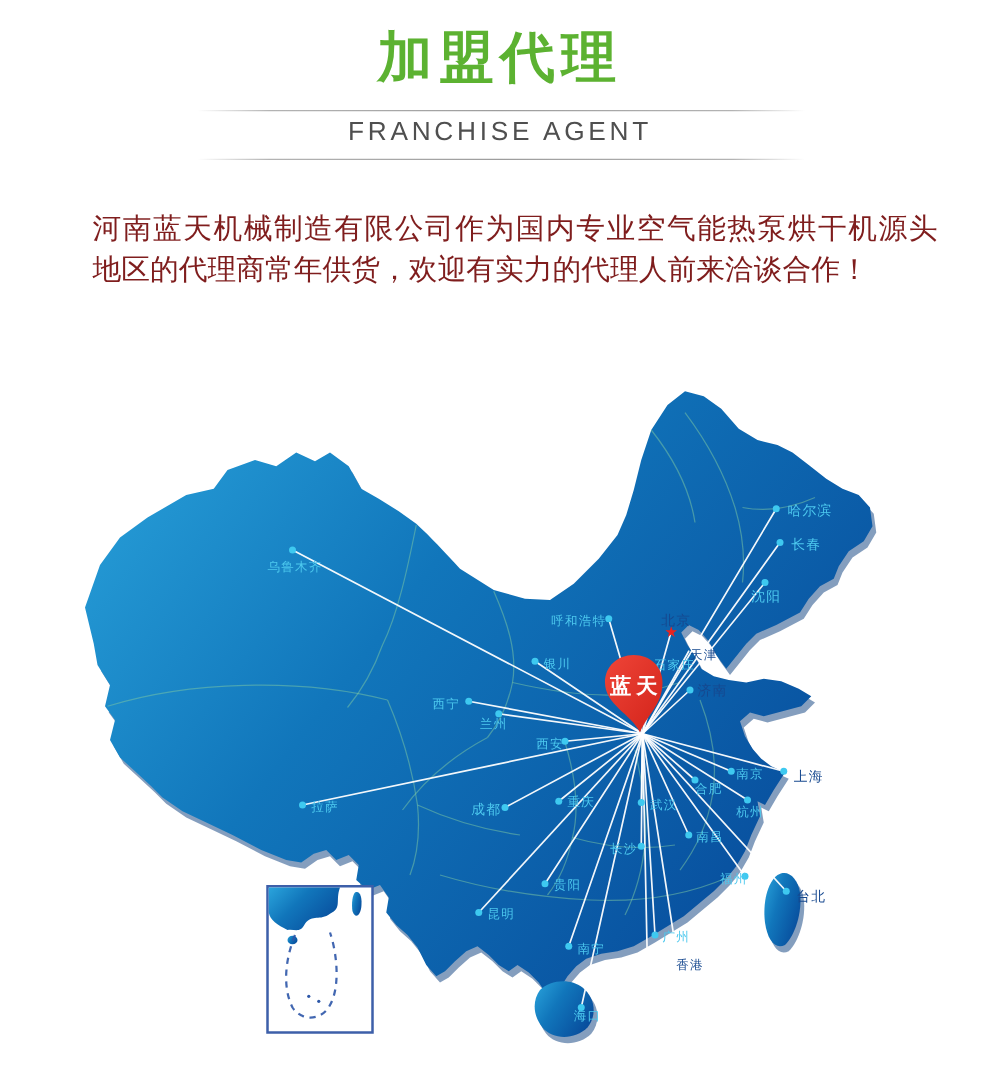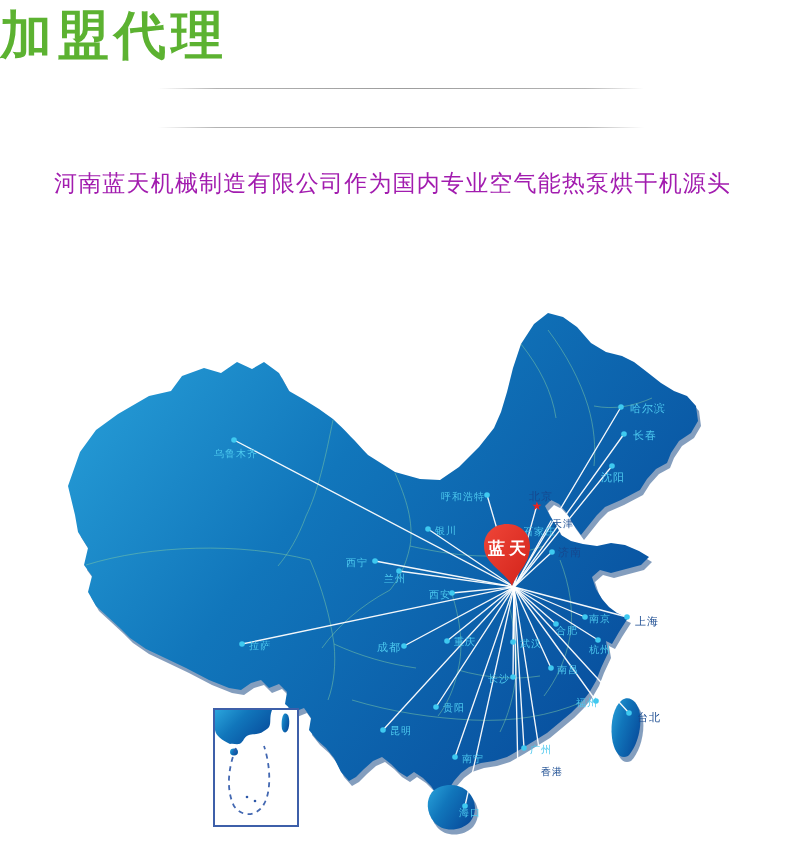--- a/index.html
+++ b/index.html
@@ -1,47 +1,49 @@
 <!DOCTYPE html>
 <html><head>
 <meta charset="utf-8">
 <style>
   html,body{margin:0;padding:0;background:#ffffff;}
   .page{position:relative;width:800px;height:859px;background:#ffffff;overflow:hidden;
         font-family:"DejaVu Sans","Liberation Sans",sans-serif;}
-  .page-title{position:absolute;top:8px;left:0;width:100%;text-align:left;
-        font-size:52px;line-height:54px;font-weight:700;color:#5cb231;letter-spacing:5px;margin:0;}
+  .page-title{position:absolute;top:20px;left:0;width:100%;text-align:center;
+        font-size:44px;line-height:54px;font-weight:700;color:#5cb231;letter-spacing:5px;margin:0;}
   .hline{position:absolute;left:158px;width:486px;height:1px;
         background:linear-gradient(90deg,rgba(180,180,180,0),#b3b3b3 12%,#9d9d9d 50%,#b3b3b3 88%,rgba(180,180,180,0));}
   .hline-top{top:88px;}
   .hline-bottom{top:127px;}
   .sub-text{position:absolute;top:94px;left:0;width:100%;text-align:center;
         font-size:21px;color:#4f4f4f;letter-spacing:3px;font-family:"Liberation Sans",sans-serif;}
-  .intro{position:absolute;top:167px;left:54px;width:676px;
-        font-size:23px;line-height:33px;color:#a21caf;}
+  .intro{position:absolute;top:167px;left:74px;width:676px;
+        font-size:23px;line-height:33px;color:#7f1d1d;}
   .jline{text-align:justify;text-align-last:justify;}
   .lastline{text-align:left;}
   .map-svg{position:absolute;top:300px;left:0;}
   .prov{fill:none;stroke:#7dc9a4;stroke-width:1;opacity:0.5;}
   .route-line{stroke:#ffffff;stroke-width:1.35;stroke-linecap:round;opacity:0.95;}
   .city-label{letter-spacing:1px;}
   .pin-label{font-weight:700;letter-spacing:4px;}
 </style>
 </head>
 <body>
 
 <div class="page">
 
   <h1 class="page-title">加盟代理</h1>
 
   <div class="hline hline-top"></div>
+  <div class="sub-text">FRANCHISE AGENT</div>
   <div class="hline hline-bottom"></div>
 
   <div class="intro">
     <div class="jline">河南蓝天机械制造有限公司作为国内专业空气能热泵烘干机源头</div>
+    <div class="lastline">地区的代理商常年供货，欢迎有实力的代理人前来洽谈合作！</div>
   </div>
 
   <svg class="map-svg" id="china-map" width="800" height="559" viewBox="0 300 800 559" xmlns="http://www.w3.org/2000/svg">
     <defs>
       <linearGradient id="seaBlue" x1="0%" y1="0%" x2="100%" y2="60%">
         <stop offset="0%" stop-color="#2aa4dc"></stop>
         <stop offset="45%" stop-color="#1176bb"></stop>
         <stop offset="100%" stop-color="#084f9e"></stop>
       </linearGradient>
       <linearGradient id="pinGrad" x1="0%" y1="0%" x2="100%" y2="100%">

